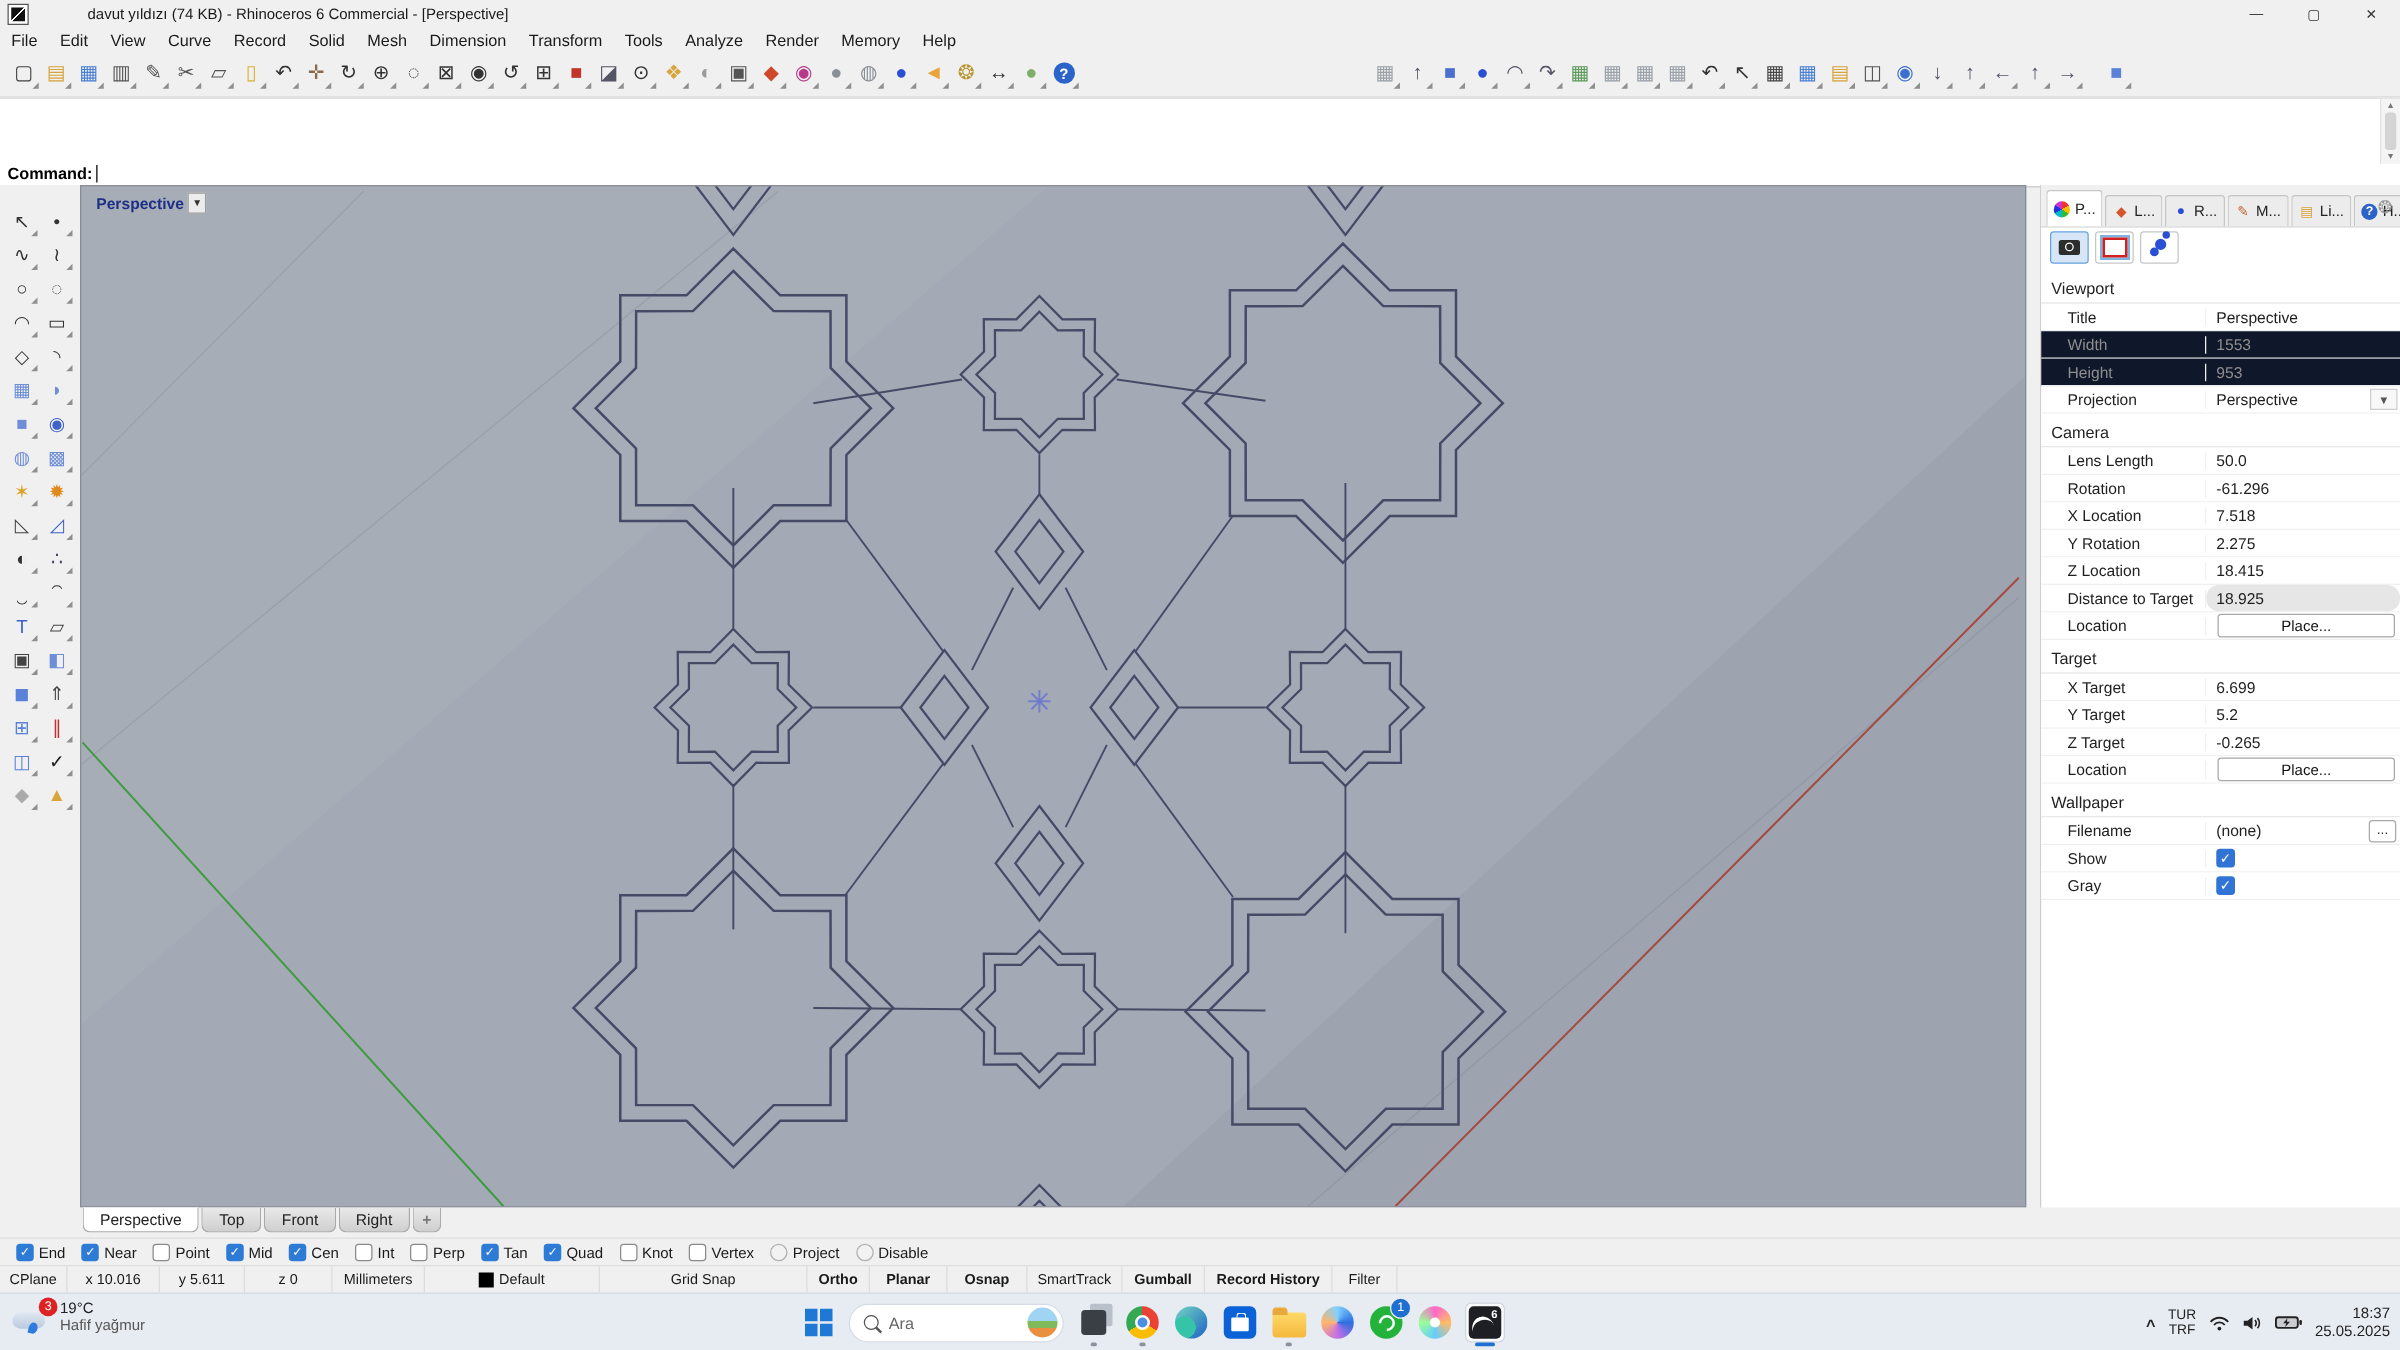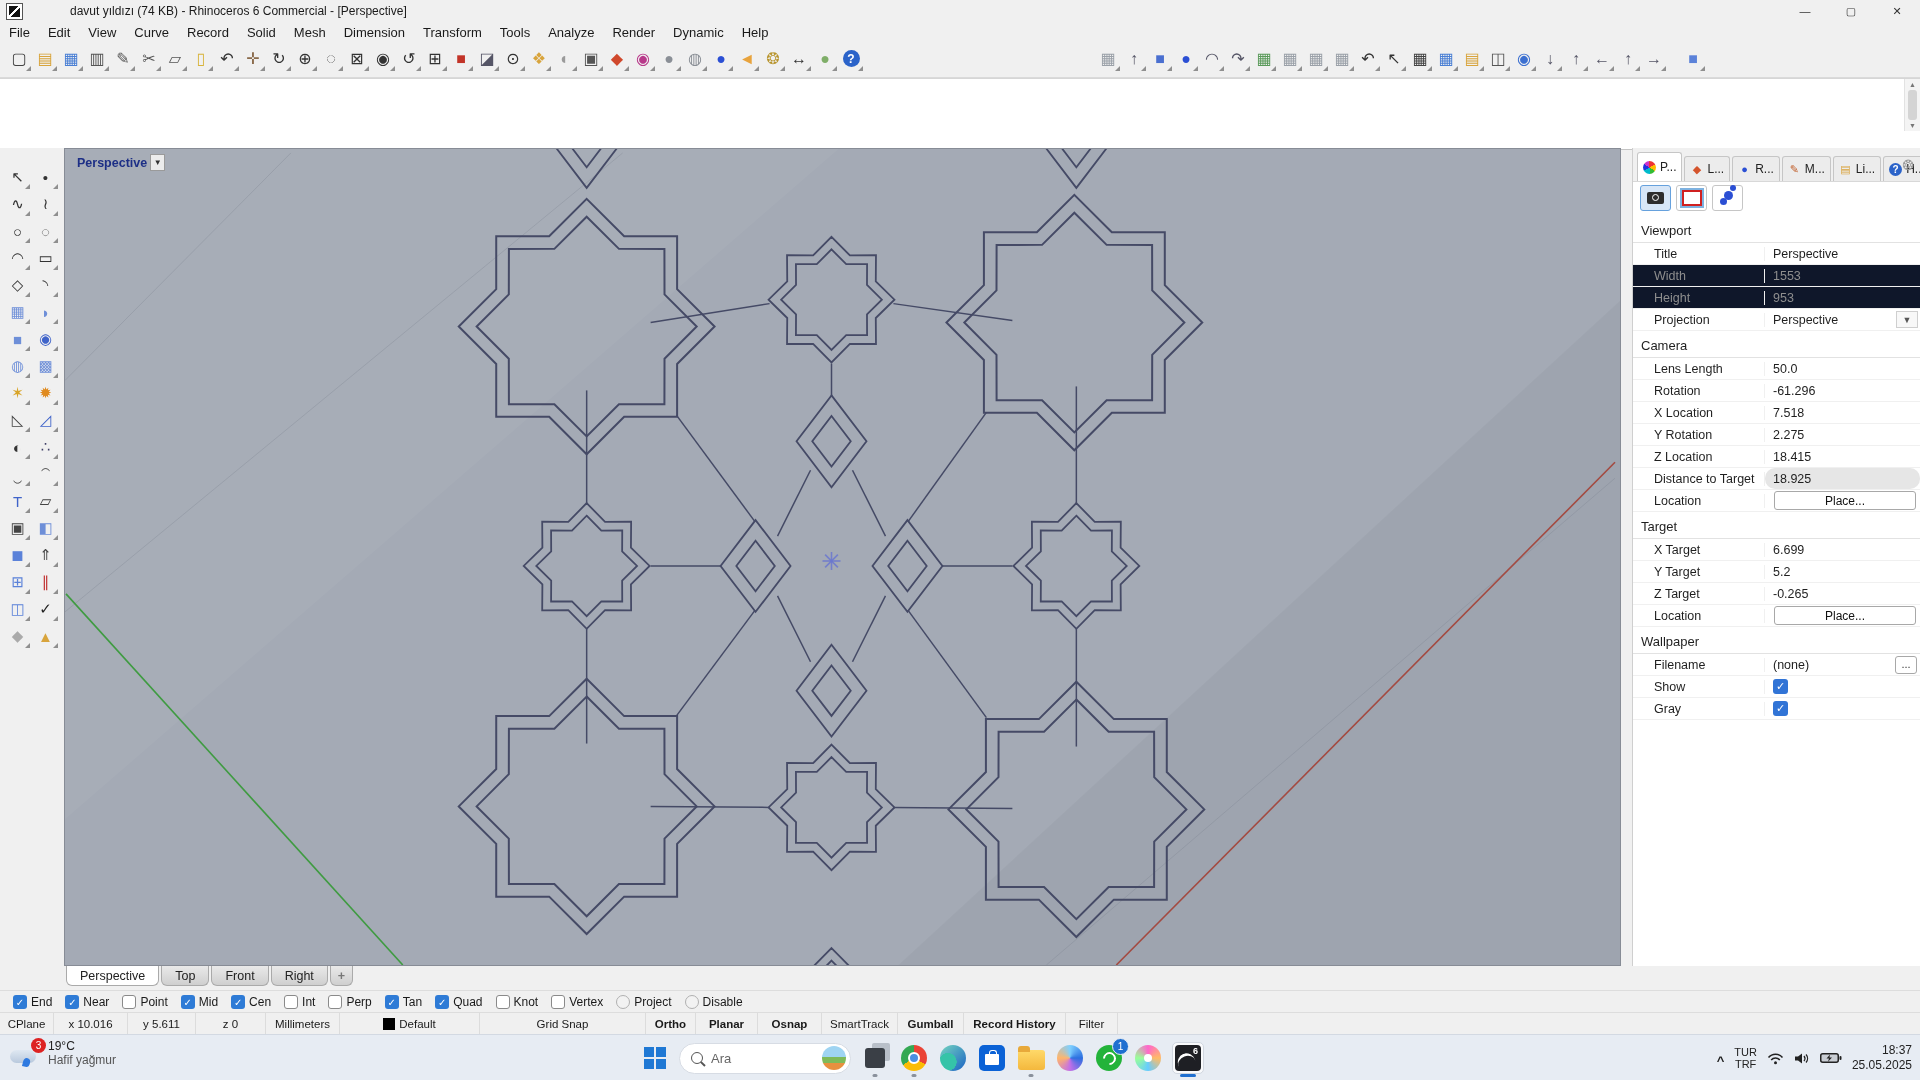--- a/index.html
+++ b/index.html
@@ -156,21 +156,21 @@
       <span class="menuitem">View</span>
       <span class="menuitem">Curve</span>
       <span class="menuitem">Record</span>
       <span class="menuitem">Solid</span>
       <span class="menuitem">Mesh</span>
       <span class="menuitem">Dimension</span>
       <span class="menuitem">Transform</span>
       <span class="menuitem">Tools</span>
       <span class="menuitem">Analyze</span>
       <span class="menuitem">Render</span>
-      <span class="menuitem">Dynamic</span>
+      <span class="menuitem">Memory</span>
       <span class="menuitem">Help</span>
     </div>
 
   <div class="toolbar">
     <div class="tgroup" style="left:6px" id="tbleft">
         <div class="tbtn">
           <span class="g" style="color: rgb(68, 68, 68);">▢</span>
           <span class="fly"></span>
         </div>
         <div class="tbtn">
@@ -393,20 +393,24 @@
         </div>
         <span class="tsep"></span>
         <div class="tbtn">
           <span class="g" style="color: rgb(91, 130, 217);">■</span>
           <span class="fly"></span>
         </div>
       </div>
   </div>
 
   <div class="cmdarea">
+    <div class="cmdline">
+      <span>Command:</span>
+      <span class="caret"></span>
+    </div>
     <div class="cmdscroll">
       <span>▲</span>
       <span class="cmdthumb"></span>
       <span>▼</span>
     </div>
   </div>
 
   <div class="dock" id="dock">
       <div class="dbtn">
         <span class="g" style="color: rgb(51, 51, 51);">↖</span>

